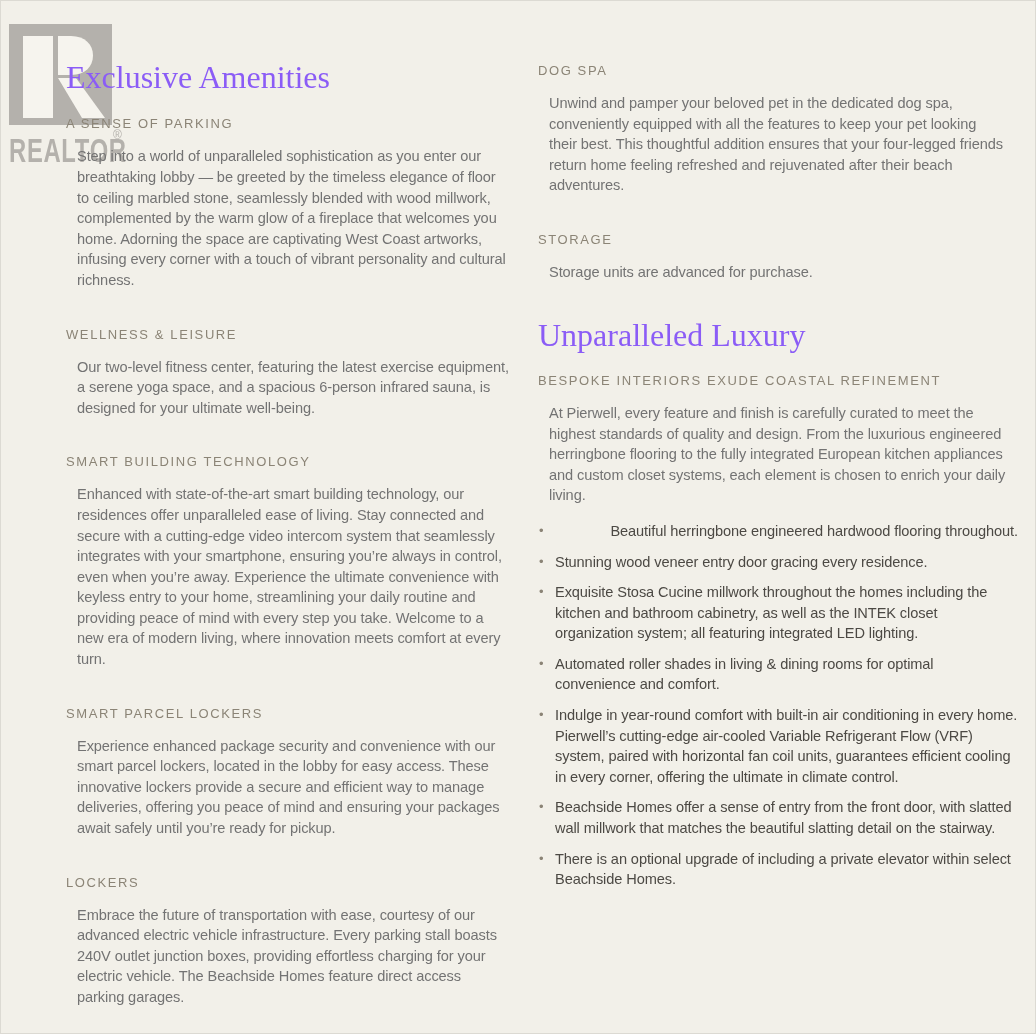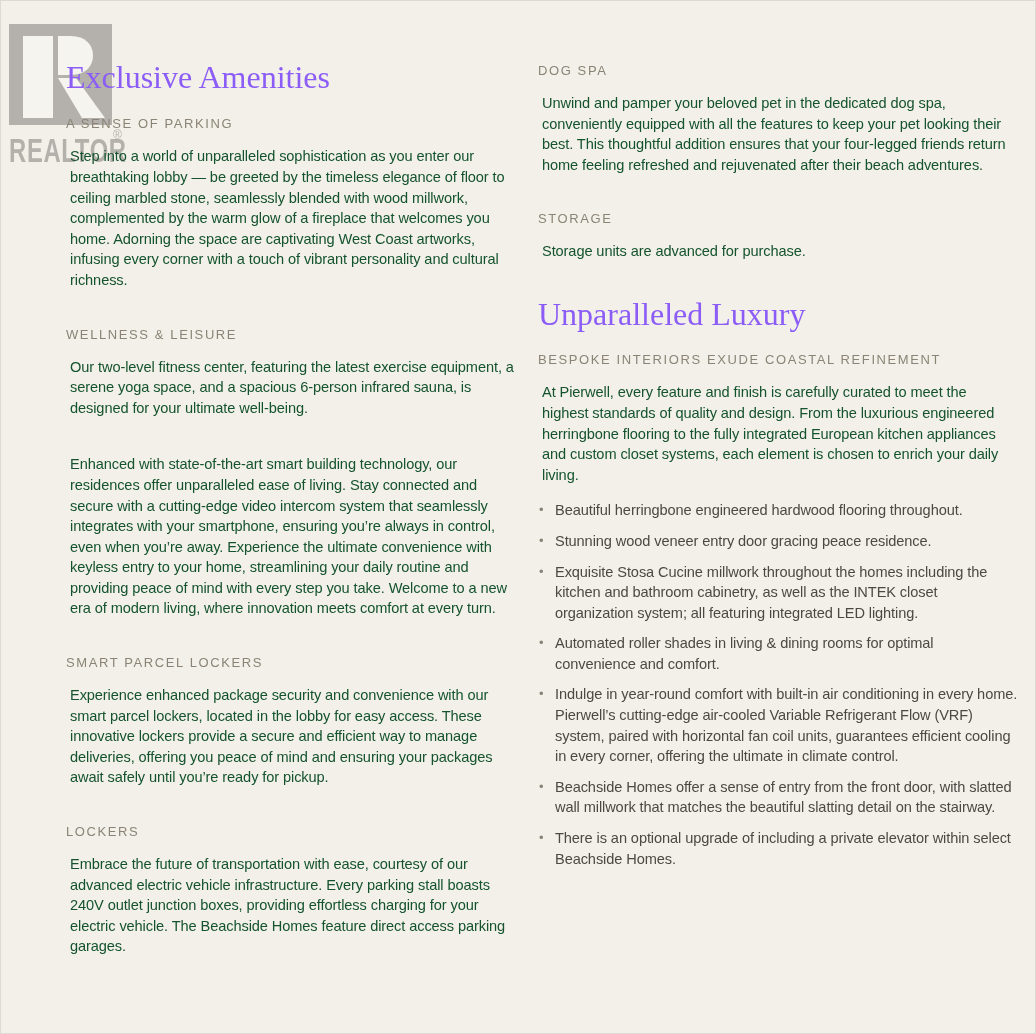--- a/index.html
+++ b/index.html
@@ -50,31 +50,31 @@
     font-size:13px;font-weight:400;
     letter-spacing:1.6px;
     color:#8b8476;
     margin:0 0 15px 0;
   }
   .section{margin-top:36px;}
   .section.first{margin-top:0;}
   .body-text{
     font-size:14.6px;line-height:20.6px;
     letter-spacing:-0.1px;
-    color:#14532d;
-    margin:4px;
+    color:#737373;
+    margin:11px;
   }
   .bullets{list-style:none;margin:15px 0 0 0;padding:0;}
   .bullets li{
     position:relative;
     padding-left:17px;margin-top:10px;
     font-size:14.6px;line-height:20.6px;
     letter-spacing:-0.1px;color:#4c4944;
   }
-  .bullets li:first-child{margin-top:12px;}
+  .bullets li:first-child{margin-top:12px;text-align:right;}
   .bullets li::before{
     content:"\2022";
     position:absolute;left:1px;top:0;
     color:#8b8476;font-size:13px;
   }
 </style>
 </head>
 <body>
 
 <div class="page">
@@ -99,20 +99,21 @@
         <h3 class="eyebrow">A SENSE OF PARKING</h3>
         <p class="body-text">Step into a world of unparalleled sophistication as you enter our breathtaking lobby — be greeted by the timeless elegance of floor to ceiling marbled stone, seamlessly blended with wood millwork, complemented by the warm glow of a fireplace that welcomes you home. Adorning the space are captivating West Coast artworks, infusing every corner with a touch of vibrant personality and cultural richness.</p>
       </div>
 
       <div class="section">
         <h3 class="eyebrow">WELLNESS &amp; LEISURE</h3>
         <p class="body-text">Our two-level fitness center, featuring the latest exercise equipment, a serene yoga space, and a spacious 6-person infrared sauna, is designed for your ultimate well-being.</p>
       </div>
 
       <div class="section">
+        <h3 class="eyebrow">SMART BUILDING TECHNOLOGY</h3>
         <p class="body-text">Enhanced with state-of-the-art smart building technology, our residences offer unparalleled ease of living. Stay connected and secure with a cutting-edge video intercom system that seamlessly integrates with your smartphone, ensuring you’re always in control, even when you’re away. Experience the ultimate convenience with keyless entry to your home, streamlining your daily routine and providing peace of mind with every step you take. Welcome to a new era of modern living, where innovation meets comfort at every turn.</p>
       </div>
 
       <div class="section">
         <h3 class="eyebrow">SMART PARCEL LOCKERS</h3>
         <p class="body-text">Experience enhanced package security and convenience with our smart parcel lockers, located in the lobby for easy access. These innovative lockers provide a secure and efficient way to manage deliveries, offering you peace of mind and ensuring your packages await safely until you’re ready for pickup.</p>
       </div>
 
       <div class="section">
         <h3 class="eyebrow">LOCKERS</h3>
@@ -133,21 +134,21 @@
       </div>
 
 
       <h2 class="display">Unparalleled Luxury</h2>
 
       <div class="section first">
         <h3 class="eyebrow">BESPOKE INTERIORS EXUDE COASTAL REFINEMENT</h3>
         <p class="body-text">At Pierwell, every feature and finish is carefully curated to meet the highest standards of quality and design. From the luxurious engineered herringbone flooring to the fully integrated European kitchen appliances and custom closet systems, each element is chosen to enrich your daily living.</p>
         <ul class="bullets">
           <li>Beautiful herringbone engineered hardwood flooring throughout.</li>
-          <li>Stunning wood veneer entry door gracing peace residence.</li>
+          <li>Stunning wood veneer entry door gracing every residence.</li>
           <li>Exquisite Stosa Cucine millwork throughout the homes including the kitchen and bathroom cabinetry, as well as the INTEK closet organization system; all featuring integrated LED lighting.</li>
           <li>Automated roller shades in living &amp; dining rooms for optimal convenience and comfort.</li>
           <li>Indulge in year-round comfort with built-in air conditioning in every home. Pierwell’s cutting-edge air-cooled Variable Refrigerant Flow (VRF) system, paired with horizontal fan coil units, guarantees efficient cooling in every corner, offering the ultimate in climate control.</li>
           <li>Beachside Homes offer a sense of entry from the front door, with slatted wall millwork that matches the beautiful slatting detail on the stairway.</li>
           <li>There is an optional upgrade of including a private elevator within select Beachside Homes.</li>
         </ul>
       </div>
 
     </div>
   </div>

